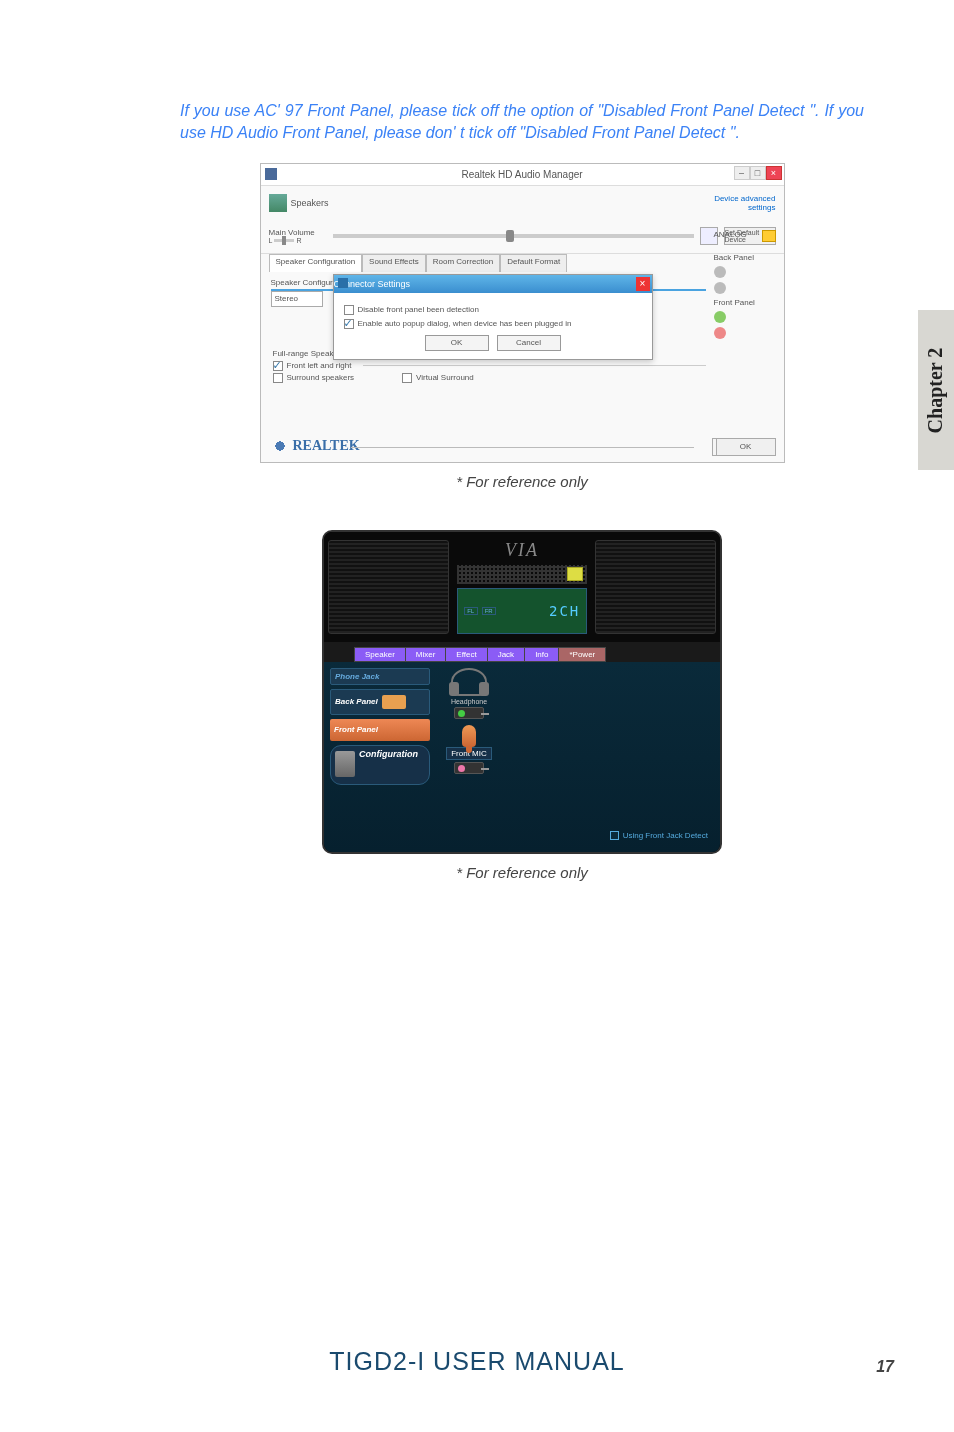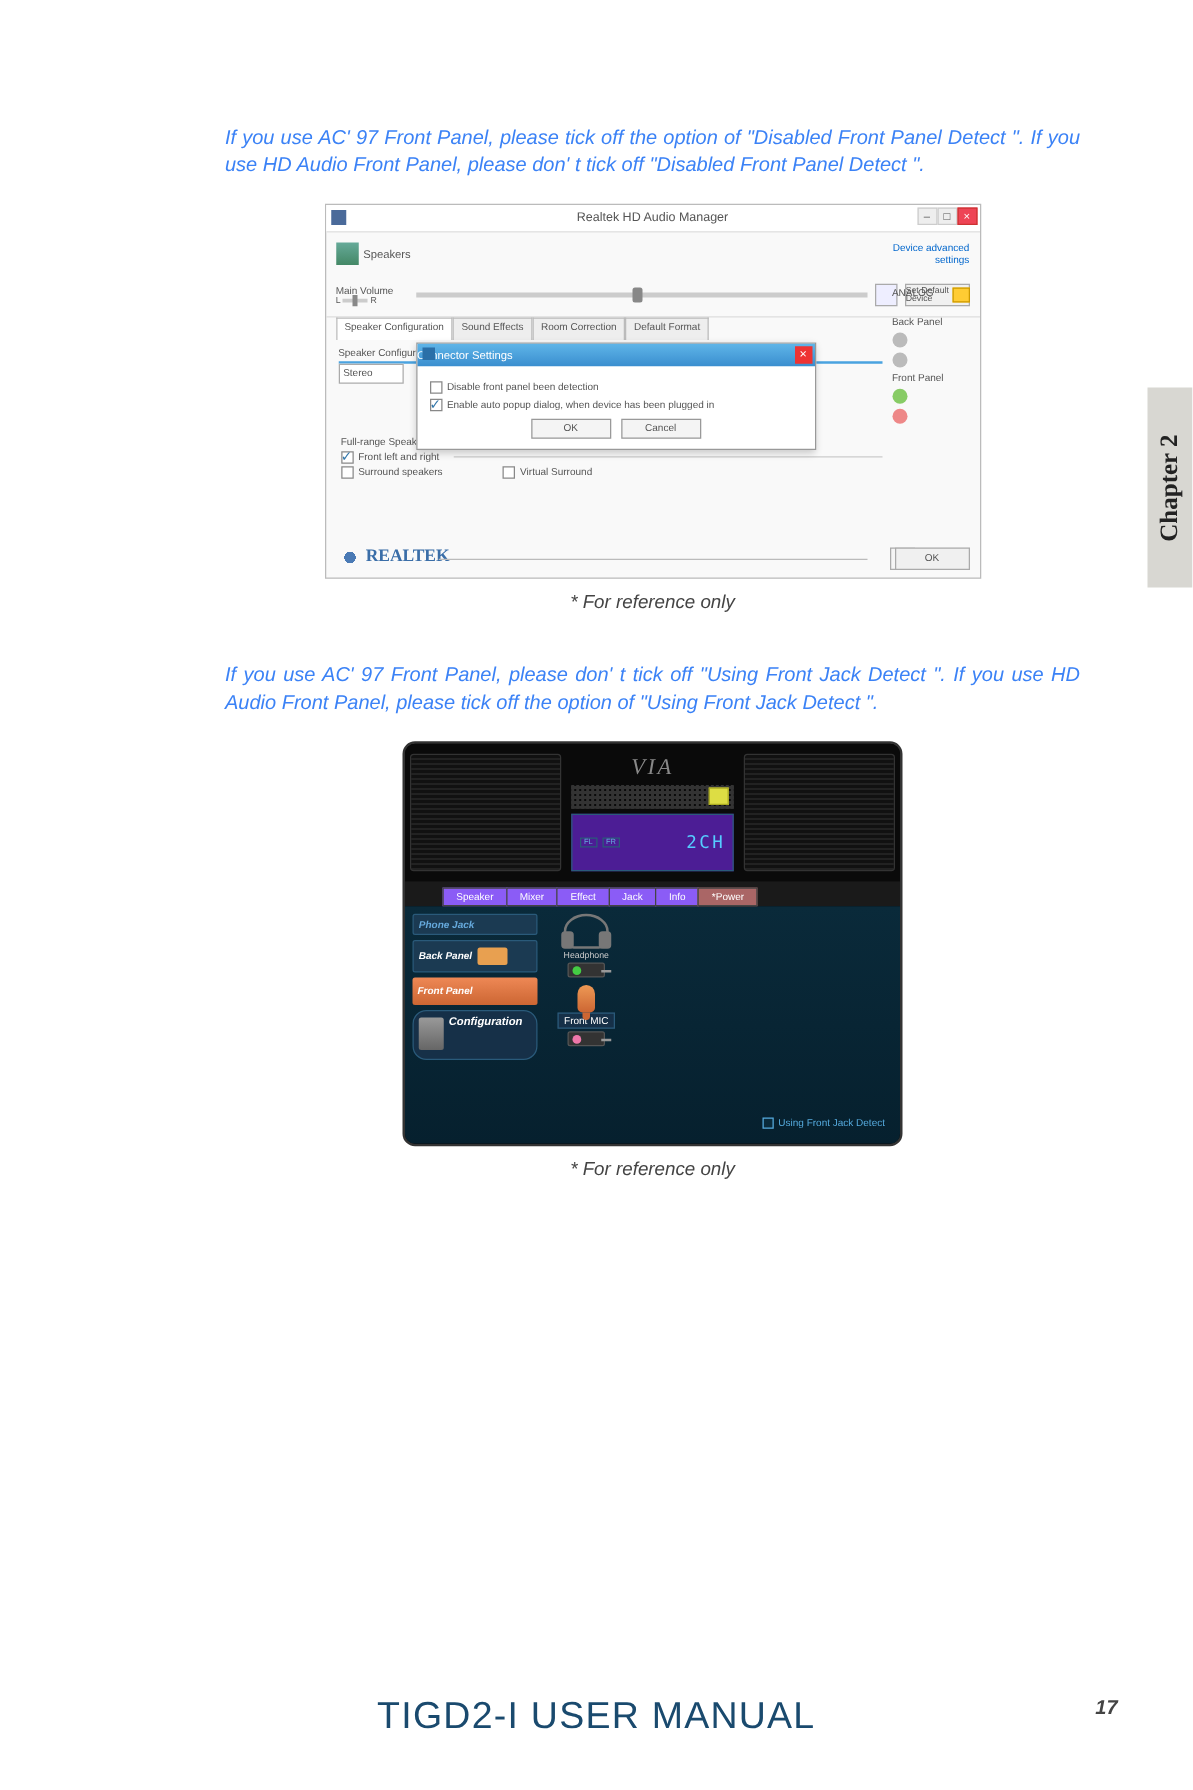--- a/index.html
+++ b/index.html
@@ -54,24 +54,24 @@
     font-weight: bold;
     font-size: 20px;
     white-space: nowrap;
     font-family: "Times New Roman", serif;
     color: #222;
   }
   .footer-title {
     position: absolute;
     left: 0;
     right: 0;
-    bottom: 42px;
+    bottom: 56px;
     text-align: center;
     font-family: Impact, "Arial Black", sans-serif;
-    font-size: 30px;
+    font-size: 25px;
     letter-spacing: 1px;
     color: #1a4a6e;
   }
   .page-number {
     position: absolute;
     right: 60px;
     bottom: 56px;
     font-style: italic;
     font-weight: bold;
     font-size: 16px;
@@ -267,21 +267,21 @@
     letter-spacing:2px;
   }
   .shot2 .top .grid{
     width:100%;height:20px;
     background:repeating-linear-gradient(90deg,#333 0 2px,transparent 2px 4px),repeating-linear-gradient(0deg,#333 0 2px,transparent 2px 4px);
     position:relative;
   }
   .shot2 .top .grid .yb{position:absolute;right:4px;top:2px;width:16px;height:14px;background:#dd4;border:1px solid #aa2;}
   .shot2 .top .lcd{
     width:100%;height:46px;
-    background:#4c1d95;
+    background:#14532d;
     border:1px solid #2a5a7a;
     display:flex;align-items:center;justify-content:flex-start;
     padding-left:6px;
     gap:4px;
   }
   .shot2 .top .lcd .fl,.shot2 .top .lcd .fr{
     width:14px;height:8px;border:1px solid #2a5a7a;font-size:6px;text-align:center;line-height:7px;color:#6ad;
   }
   .shot2 .top .lcd .ch{
     margin-left:auto;margin-right:6px;color:#5cf;font-family:monospace;font-size:14px;letter-spacing:2px;
@@ -502,21 +502,20 @@
       <div class="crab"></div>
       <span>REALTEK</span>
     </div>
     <div class="brand-line"></div>
     <div class="info-btn">i</div>
     <div class="ok-main">OK</div>
   </div>
 
   <div class="caption">* For reference only</div>
 
-  <div class="body-text">If you use AC' 97 Front Panel, please don' t tick off "Using Front Jack Detect ". If you use HD Audio Front Panel, please tick off the option of "Using Front Jack Detect ".</div>
 
   <div class="shot2">
     <div class="top">
       <div class="panelL"></div>
       <div class="panelM">
         <div class="via">VIA</div>
         <div class="grid">
             <div class="yb"></div>
           </div>
         <div class="lcd">

